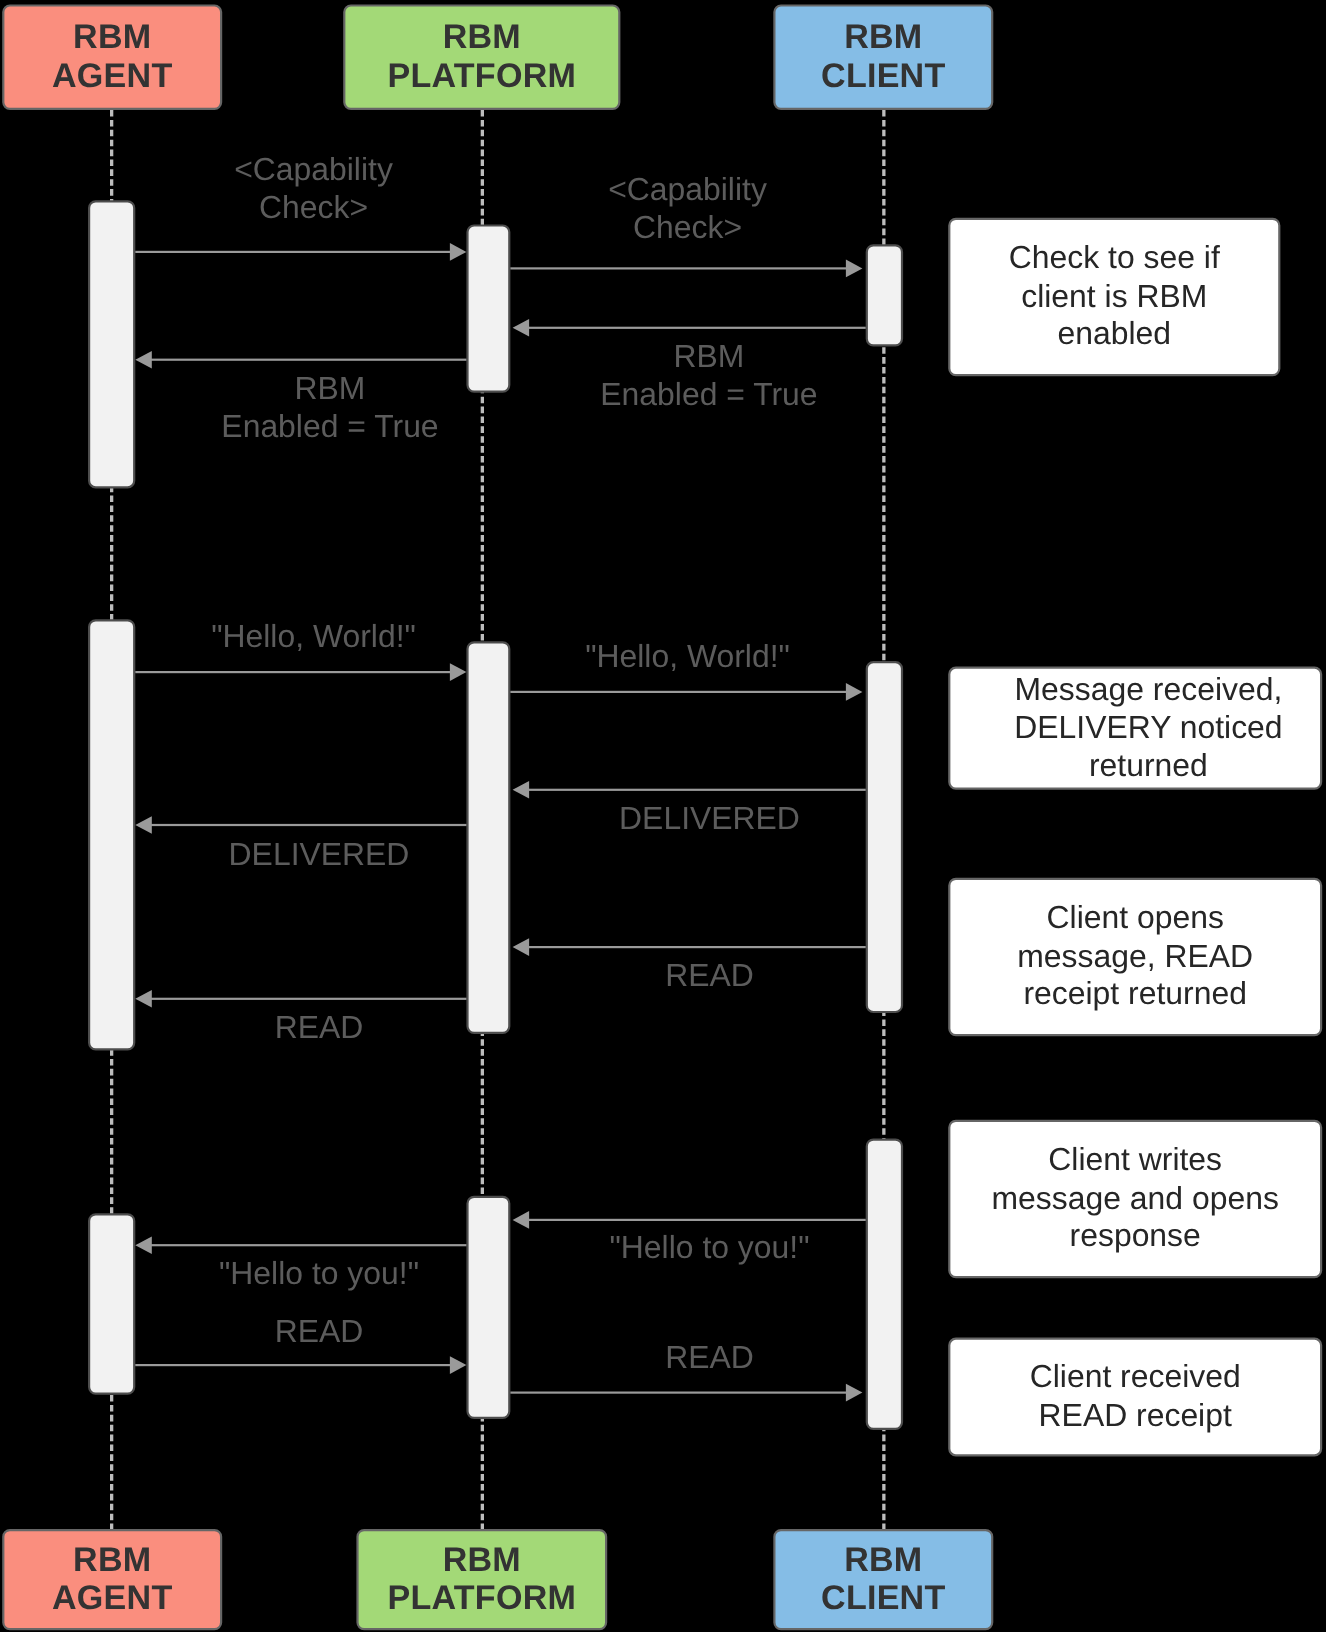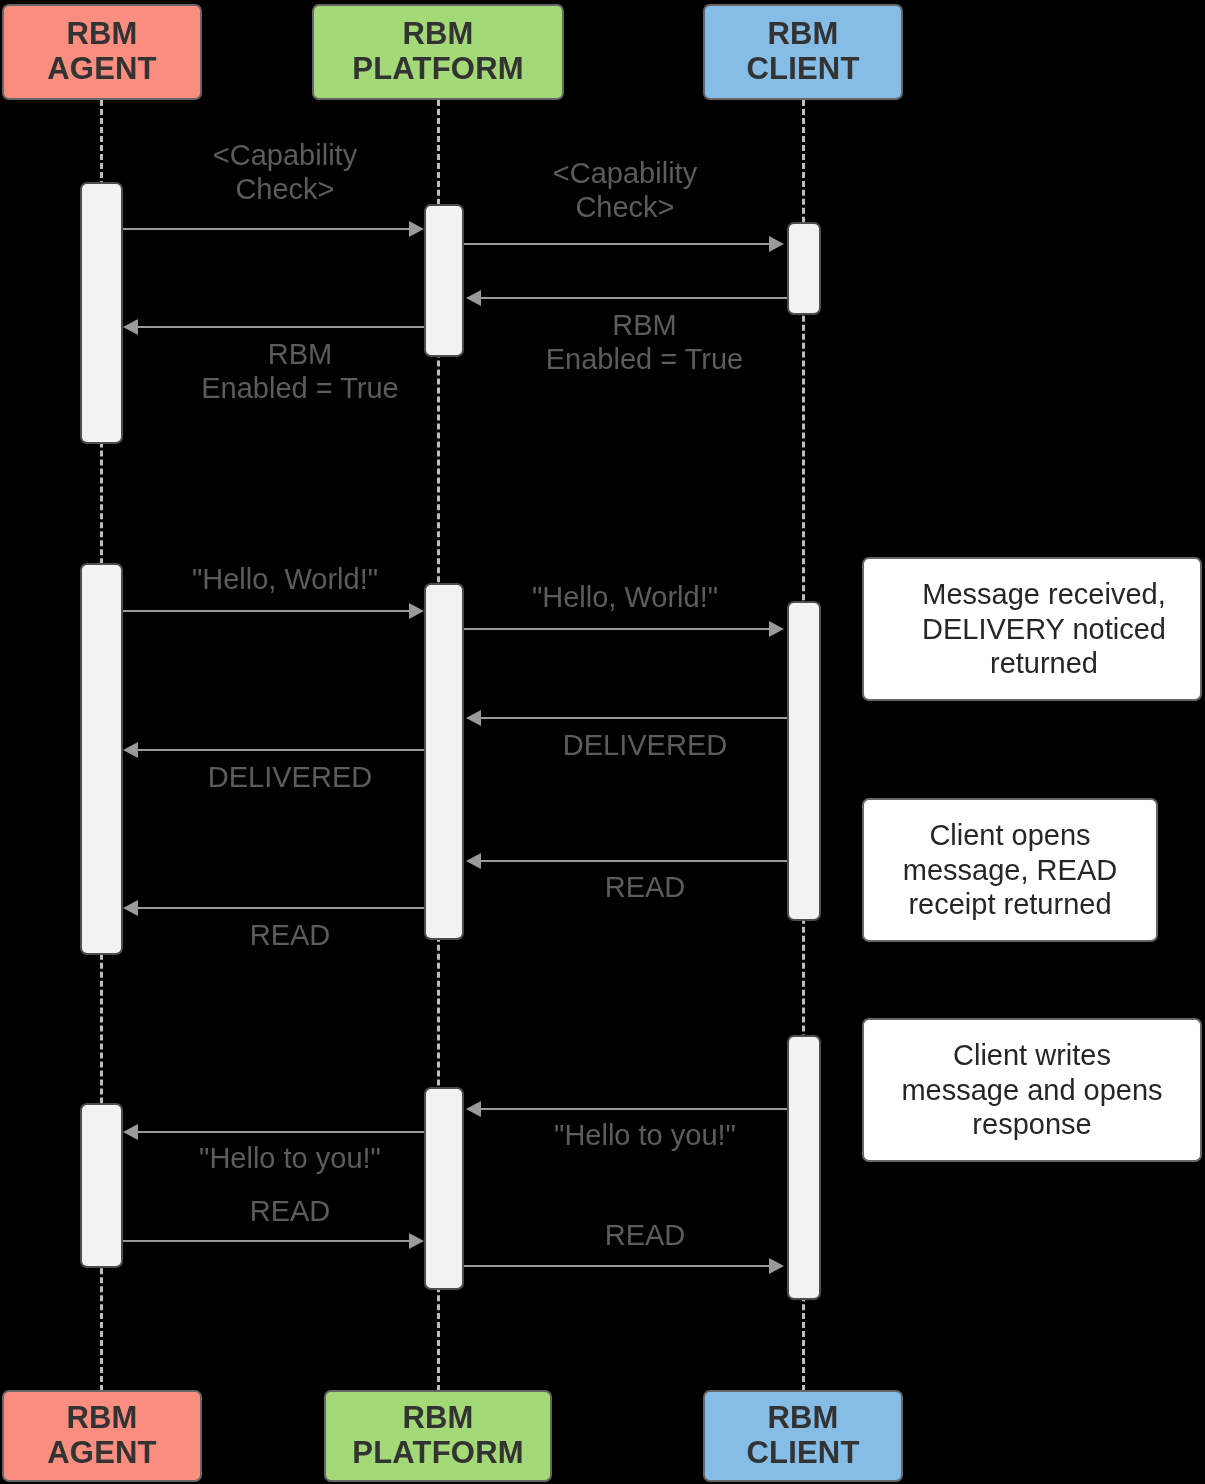--- a/index.html
+++ b/index.html
@@ -157,20 +157,23 @@
   <div class="msg-label" style="left:487px; top:308px; width:315px;">RBM
 Enabled = True</div>
   <div class="msg-line" style="left:480px; top:297px; width:307px;"></div>
   <div class="arrowhead left" style="left:466px; top:290px;"></div>
 
   <div class="msg-label" style="left:145px; top:337px; width:310px;">RBM
 Enabled = True</div>
   <div class="msg-line" style="left:137px; top:326px; width:287px;"></div>
   <div class="arrowhead left" style="left:123px; top:319px;"></div>
 
+  <div class="note" style="left:862px; top:198px; width:302px; height:144px;">Check to see if
+client is RBM
+enabled</div>
 
   <div class="msg-label" style="left:150px; top:562px; width:270px;">"Hello, World!"</div>
   <div class="msg-line" style="left:123px; top:610px; width:288px;"></div>
   <div class="arrowhead right" style="left:409px; top:603px;"></div>
 
   <div class="msg-label" style="left:490px; top:580px; width:270px;">"Hello, World!"</div>
   <div class="msg-line" style="left:464px; top:628px; width:307px;"></div>
   <div class="arrowhead right" style="left:769px; top:621px;"></div>
 
   <div class="msg-label" style="left:500px; top:728px; width:290px;">DELIVERED</div>
@@ -182,24 +185,24 @@
   <div class="arrowhead left" style="left:123px; top:742px;"></div>
 
   <div class="msg-label" style="left:500px; top:870px; width:290px;">READ</div>
   <div class="msg-line" style="left:480px; top:860px; width:307px;"></div>
   <div class="arrowhead left" style="left:466px; top:853px;"></div>
 
   <div class="msg-label" style="left:145px; top:918px; width:290px;">READ</div>
   <div class="msg-line" style="left:137px; top:907px; width:287px;"></div>
   <div class="arrowhead left" style="left:123px; top:900px;"></div>
 
-  <div class="note" style="left:862px; top:557px; width:340px; height:144px;padding-left:36px;">Message received,
+  <div class="note" style="left:862px; top:606px; width:340px; height:112px;padding-left:36px;">Message received,
 DELIVERY noticed
 returned</div>
-  <div class="note" style="left:862px; top:798px; width:296px; height:144px;">Client opens
+  <div class="note" style="left:862px; top:798px; width:340px; height:144px;">Client opens
 message, READ
 receipt returned</div>
 
   <div class="msg-label" style="left:500px; top:1118px; width:290px;">"Hello to you!"</div>
   <div class="msg-line" style="left:480px; top:1108px; width:307px;"></div>
   <div class="arrowhead left" style="left:466px; top:1101px;"></div>
 
   <div class="msg-label" style="left:145px; top:1141px; width:290px;">"Hello to you!"</div>
   <div class="msg-line" style="left:137px; top:1131px; width:287px;"></div>
   <div class="arrowhead left" style="left:123px; top:1124px;"></div>
@@ -208,14 +211,16 @@
   <div class="msg-line" style="left:123px; top:1240px; width:288px;"></div>
   <div class="arrowhead right" style="left:409px; top:1233px;"></div>
 
   <div class="msg-label" style="left:500px; top:1218px; width:290px;">READ</div>
   <div class="msg-line" style="left:464px; top:1265px; width:307px;"></div>
   <div class="arrowhead right" style="left:769px; top:1258px;"></div>
 
   <div class="note" style="left:862px; top:1018px; width:340px; height:144px;">Client writes
 message and opens
 response</div>
+  <div class="note" style="left:862px; top:1216px; width:340px; height:108px;">Client received
+READ receipt</div>
 
 </div>
 
 </body></html>

